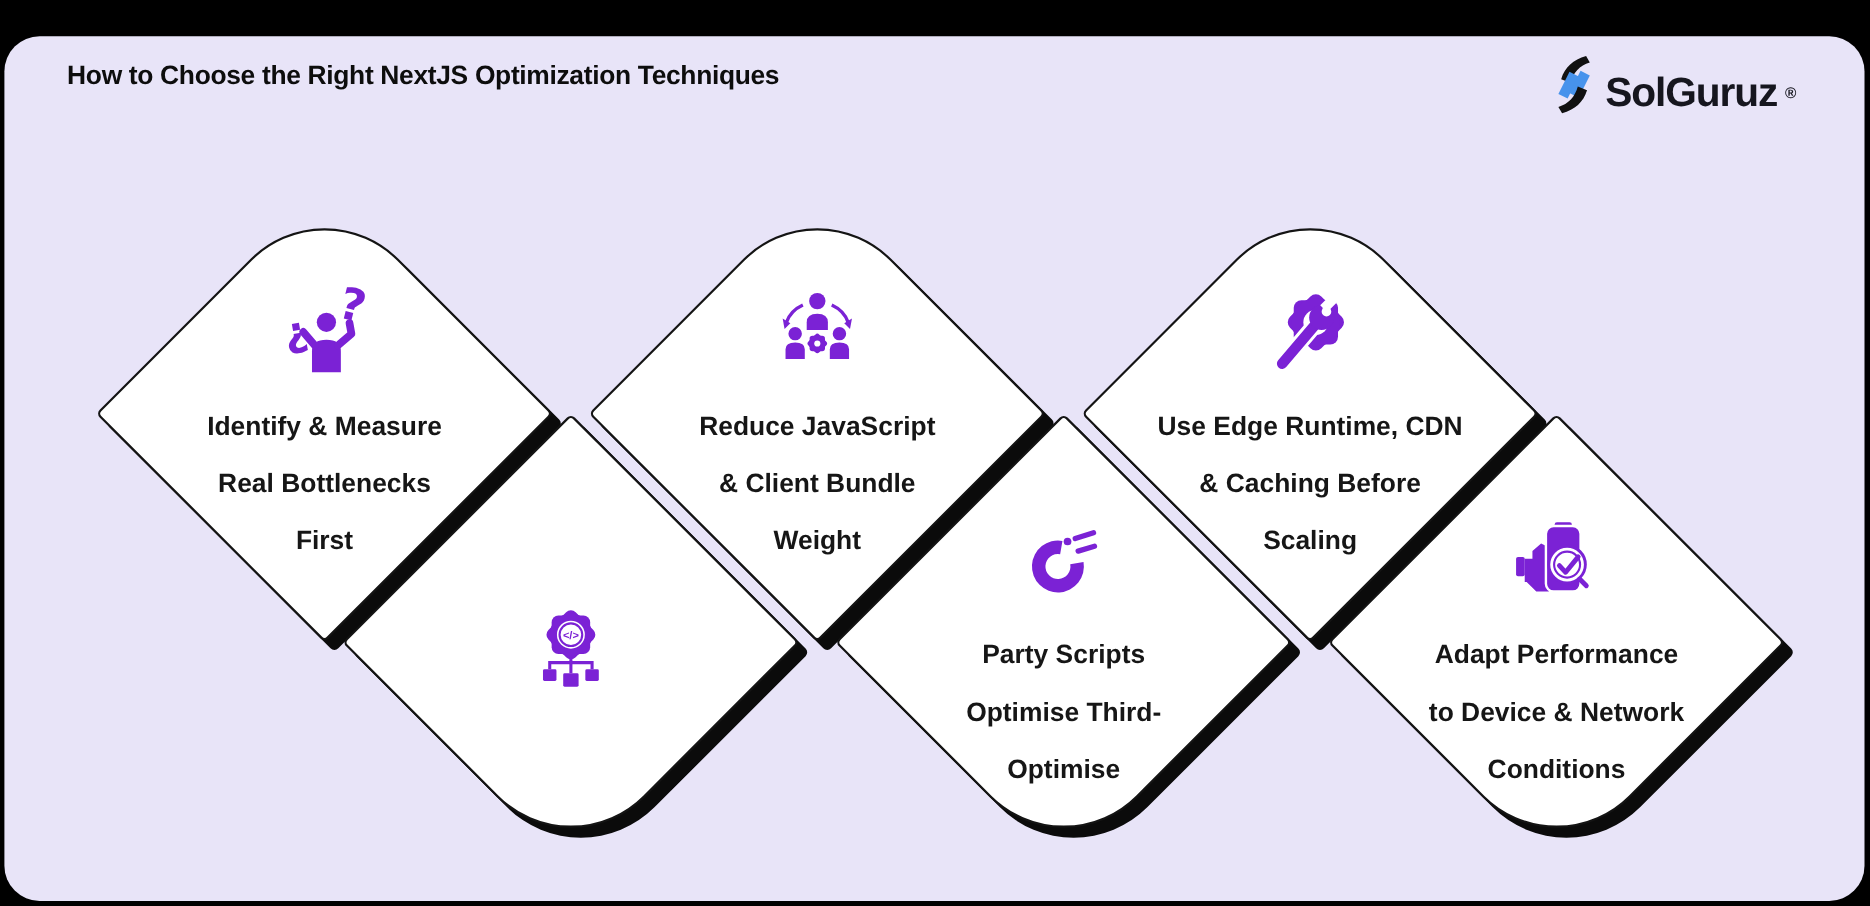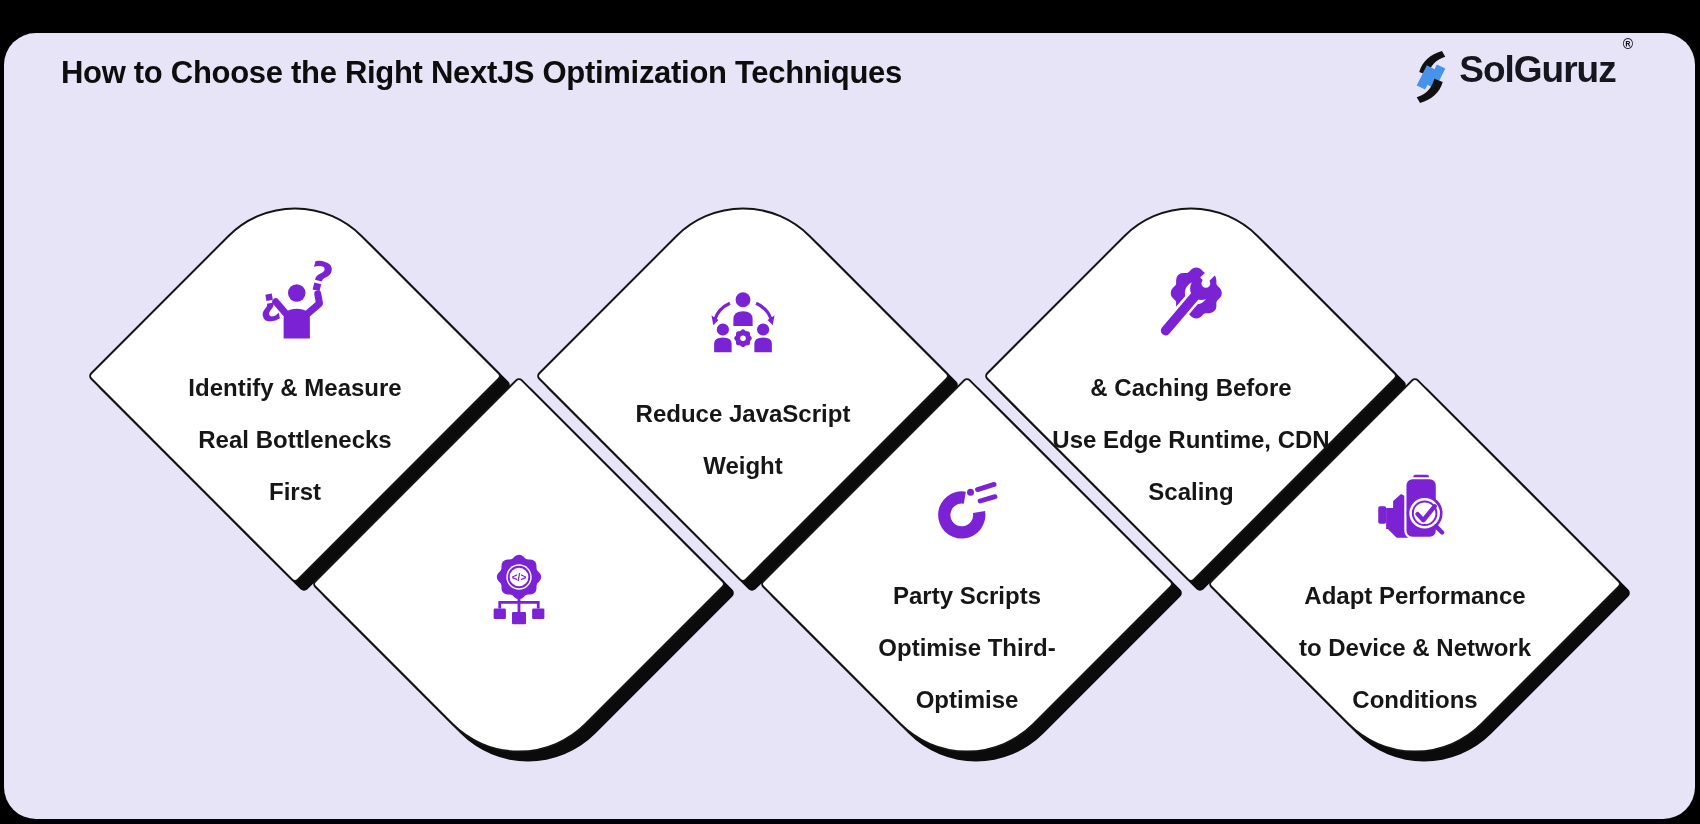--- a/index.html
+++ b/index.html
@@ -1,21 +1,21 @@
 <!DOCTYPE html>
 <html><head>
 <meta charset="utf-8">
 <style>
   html,body{margin:0;padding:0;background:#000;}
   .stage{position:relative;width:1700px;height:824px;background:#000;overflow:hidden;
          font-family:"Liberation Sans","DejaVu Sans",sans-serif;}
   .panel{position:absolute;left:4px;right:5px;top:33px;bottom:5px;background:#E8E4F8;border-radius:32px;}
-  .title{position:absolute;left:57px;top:22px;font-size:31px;font-weight:bold;color:#0d0d0d;
+  .title{position:absolute;left:57px;top:22px;font-size:24px;font-weight:bold;color:#0d0d0d;
          letter-spacing:-0.3px;margin:0;}
-  .logo{position:absolute;right:62px;top:16px;display:flex;align-items:flex-start;gap:7px;}
+  .logo{position:absolute;right:62px;top:16px;display:flex;align-items:flex-end;gap:7px;}
   .logo-text{font-size:37px;font-weight:bold;color:#16161F;letter-spacing:-1px;}
   .logo-reg{font-size:14px;font-weight:bold;color:#16161F;vertical-align:super;position:relative;top:-13px;}
   
   .card{position:absolute;width:294px;height:294px;}
   .d-shadow,.d-face{position:absolute;inset:0;}
   .d-shadow{background:#0B0B0B;transform:translate(9px,9px) rotate(45deg);z-index:1;}
   .d-face{background:#FFFFFF;border:2px solid #141414;transform:rotate(45deg);z-index:2;box-sizing:border-box;}
   .card.top .d-shadow,.card.top .d-face{border-radius:95px 5px 5px 5px;}
   .card.bottom .d-shadow,.card.bottom .d-face{border-radius:5px 5px 95px 5px;}
   .content{position:absolute;left:50%;top:50%;transform:translate(-50%,calc(-50% + 7px));
@@ -107,20 +107,21 @@
               <circle r="3.2" fill="#fff"></circle>
             </g>
             <circle cx="25" cy="52" r="8" stroke="#fff" stroke-width="2"></circle>
             <path d="M14,79 L14,68 Q14,60 25,60 Q36,60 36,68 L36,79 Z" stroke="#fff" stroke-width="2"></path>
             <circle cx="71" cy="52" r="8" stroke="#fff" stroke-width="2"></circle>
             <path d="M60,79 L60,68 Q60,60 71,60 Q82,60 82,68 L82,79 Z" stroke="#fff" stroke-width="2"></path>
           </g>
         </svg>
         <div class="label">
           <span>Reduce JavaScript</span>
+          <span>&amp; Client Bundle</span>
           <span>Weight</span>
         </div>
       </div>
     </div>
 
     <div class="card bottom" style="left:816px;top:404px;">
       <div class="d-shadow"></div>
       <div class="d-face"></div>
       <div class="content">
         <svg class="icon" viewBox="0 0 96 96">
@@ -152,22 +153,22 @@
               <circle r="13" fill="#fff"></circle>
             </g>
             <path d="M18,84 L52,44" stroke="#fff" stroke-width="17" stroke-linecap="round" fill="none"></path>
             <path d="M19,83 L53,43" stroke="#7B22D5" stroke-width="11" stroke-linecap="round" fill="none"></path>
             <circle cx="60" cy="35" r="13"></circle>
             <circle cx="65" cy="29" r="5" fill="#fff"></circle>
             <rect x="62" y="14" width="10" height="14" fill="#fff" transform="rotate(45 67 21)"></rect>
           </g>
         </svg>
         <div class="label">
+          <span>Use Edge Runtime, CDN</span>
           <span>&amp; Caching Before</span>
-          <span>Use Edge Runtime, CDN</span>
           <span>Scaling</span>
         </div>
       </div>
     </div>
 
     <div class="card bottom" style="left:1264px;top:404px;">
       <div class="d-shadow"></div>
       <div class="d-face"></div>
       <div class="content">
         <svg class="icon" viewBox="0 0 96 96">

